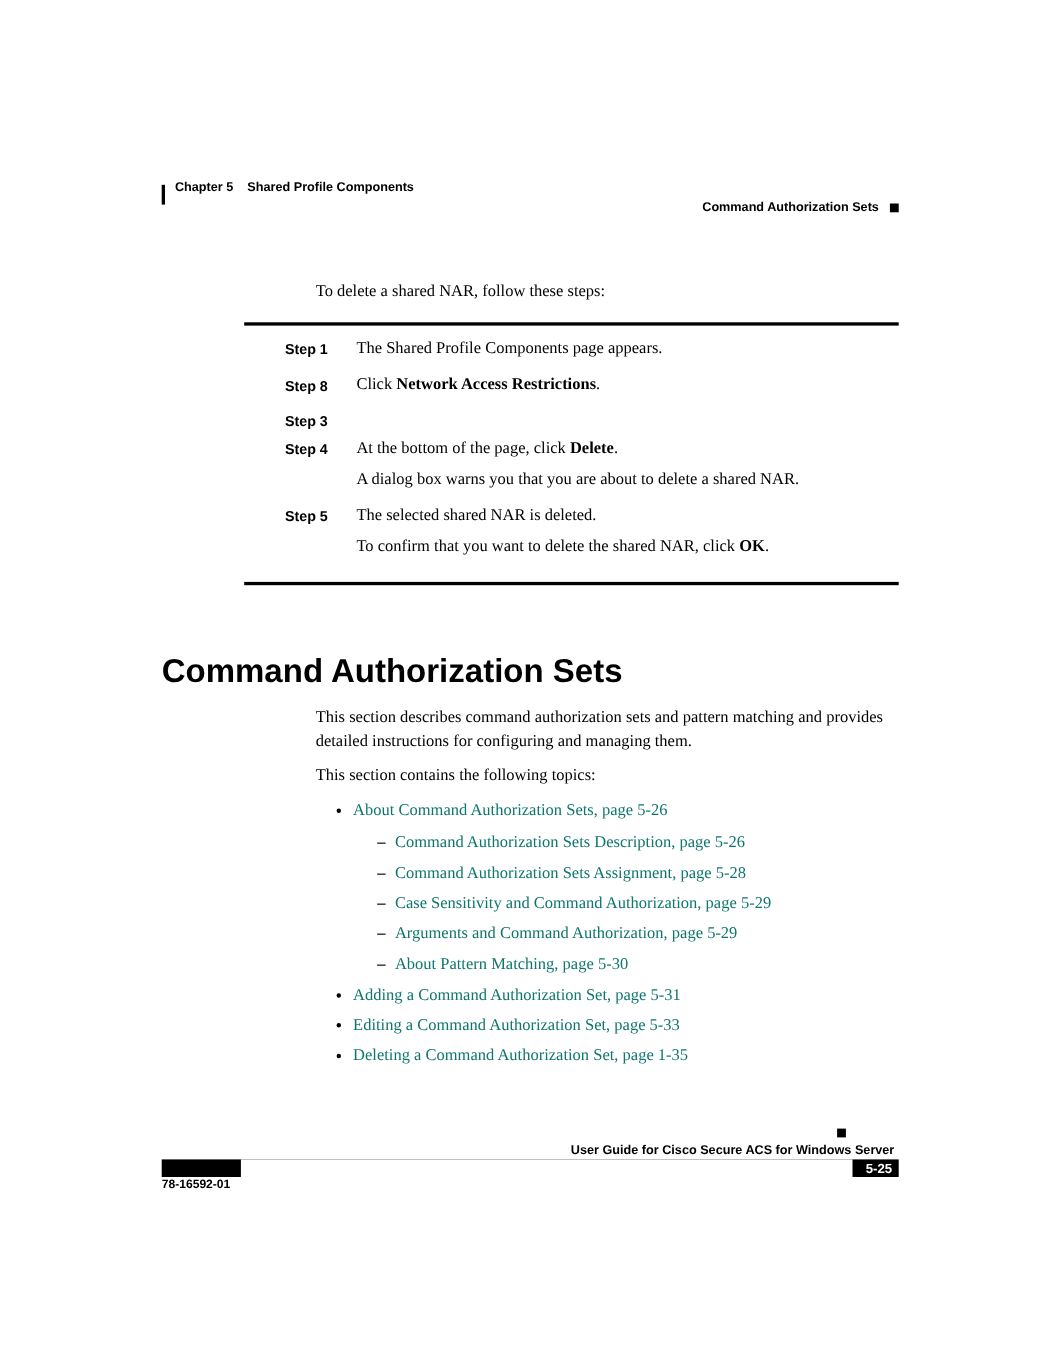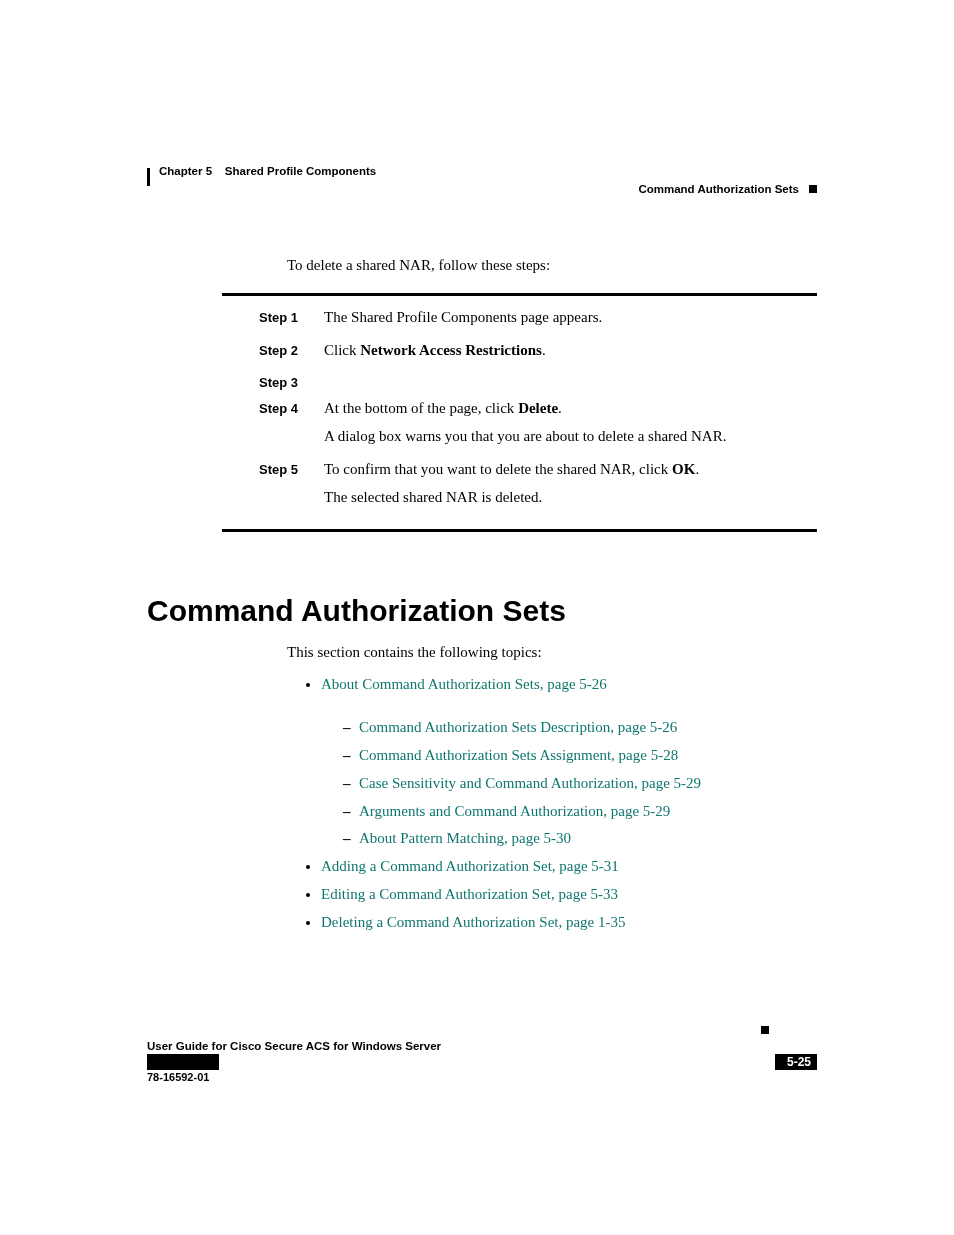--- a/index.html
+++ b/index.html
@@ -98,21 +98,21 @@
   .body-col {
     margin-left: 140px;
     font-size: 15px;
     line-height: 1.45;
   }
   .body-para { margin: 0 0 10px 0; }
   .ul1 { margin: 0; padding-left: 34px; }
   .ul1 > li { margin-bottom: 6px; }
   .ul2 {
     list-style: none;
-    margin: 22px 0 6px 0;
+    margin: 7px 0 6px 0;
     padding-left: 22px;
   }
   .ul2 > li {
     margin-bottom: 6px;
     position: relative;
     padding-left: 16px;
   }
   .ul2 > li::before {
     content: "–";
     position: absolute;
@@ -126,21 +126,21 @@
   .footer {
     position: absolute;
     left: 147px;
     width: 670px;
     top: 1040px;
   }
   .footer-title {
     font-family: Arial, Helvetica, sans-serif;
     font-weight: bold;
     font-size: 11.5px;
-    text-align: left;
+    text-align: right;
     padding-right: 4px;
     margin-bottom: 2px;
   }
   .footer-bar {
     height: 16px;
     background: #000;
     position: relative;
   }
   .footer-bar-gap {
     position: absolute;
@@ -193,49 +193,50 @@
   <div class="steps-rule-top"></div>
 
   <div id="steps-list">
       <div class="step-row">
         <div class="step-label">Step 1</div>
         <div class="step-body">
           <p class="step-para">The Shared Profile Components page appears.</p>
         </div>
       </div>
       <div class="step-row">
-        <div class="step-label">Step 2</div>
+        <div class="step-label">Step 8</div>
         <div class="step-body">
           <p class="step-para">Click <span class="bold">Network Access Restrictions</span>.</p>
         </div>
       </div>
       <div class="step-row">
         <div class="step-label">Step 3</div>
       </div>
       <div class="step-row">
         <div class="step-label">Step 4</div>
         <div class="step-body">
           <p class="step-para">At the bottom of the page, click <span class="bold">Delete</span>.</p>
           <p class="step-para">A dialog box warns you that you are about to delete a shared NAR.</p>
         </div>
       </div>
       <div class="step-row">
         <div class="step-label">Step 5</div>
         <div class="step-body">
+          <p class="step-para">The selected shared NAR is deleted.</p>
           <p class="step-para">To confirm that you want to delete the shared NAR, click <span class="bold">OK</span>.</p>
-          <p class="step-para">The selected shared NAR is deleted.</p>
         </div>
       </div>
     </div>
 
   <div class="steps-rule-bot"></div>
 
   <h1 class="h1">Command Authorization Sets</h1>
 
   <div class="body-col">
+    <p class="body-para">This section describes command authorization sets and pattern matching and provides detailed instructions for configuring and managing them.</p>
     <p class="body-para">This section contains the following topics:</p>
     <ul class="ul1" id="topic-list">
         <li><a class="link" href="#">About Command Authorization Sets, page 5-26</a><ul class="ul2">
             <li><a class="link" href="#">Command Authorization Sets Description, page 5-26</a></li>
             <li><a class="link" href="#">Command Authorization Sets Assignment, page 5-28</a></li>
             <li><a class="link" href="#">Case Sensitivity and Command Authorization, page 5-29</a></li>
             <li><a class="link" href="#">Arguments and Command Authorization, page 5-29</a></li>
             <li><a class="link" href="#">About Pattern Matching, page 5-30</a></li>
           </ul></li>
         <li><a class="link" href="#">Adding a Command Authorization Set, page 5-31</a></li>

